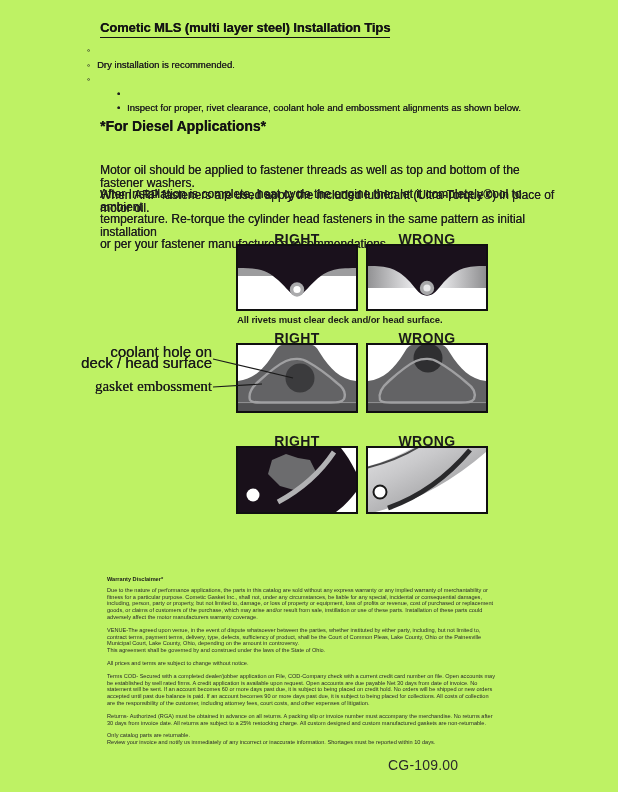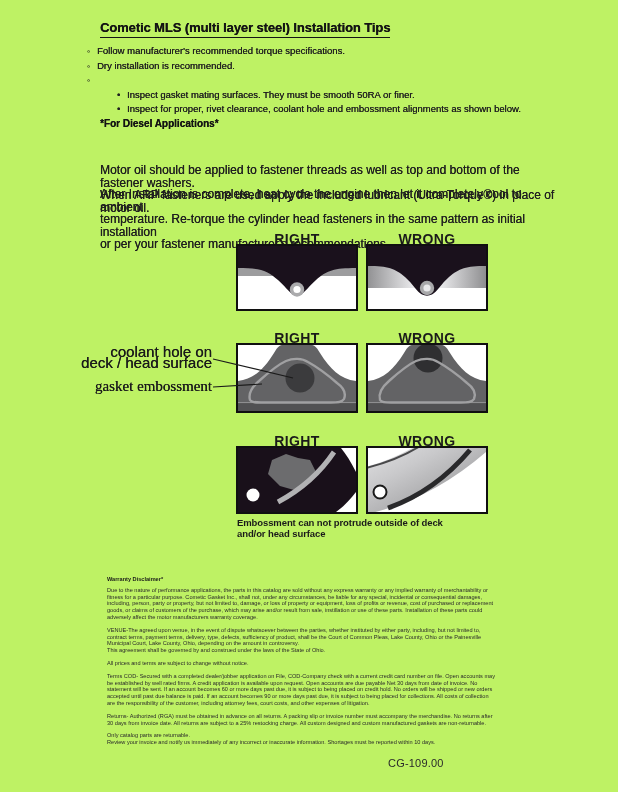--- a/index.html
+++ b/index.html
@@ -12,21 +12,21 @@
     left:100px;top:20px;font-size:13px;font-weight:bold;color:#141414;
     border-bottom:1.5px solid #141414;padding-bottom:2px;letter-spacing:-0.1px;
     text-shadow:0.2px 0 0 #141414;
   }
   .bullets{left:87px;top:44px;font-size:9.5px;line-height:14px;text-shadow:0.15px 0 0 #222;}
   .brow{display:flex;align-items:baseline;}
   .brow .glyph{width:10px;font-size:8px;flex:0 0 auto;}
   .brow.lvl2{padding-left:30px;}
   .brow.lvl2 .glyph{font-size:9px;}
   .h2{
-    left:100px;top:118px;font-size:10px;font-weight:bold;color:#141414;
+    left:100px;top:118px;font-size:14px;font-weight:bold;color:#141414;
     text-shadow:0.2px 0 0 #141414;
   }
   .para{
     left:100px;font-size:12px;line-height:12.6px;width:460px;white-space:pre-line;
     text-shadow:0.15px 0 0 #222;
     margin-top:28px;
   }
   .rw-row{left:236px;width:252px;display:flex;justify-content:space-between;}
   .rw{
     width:122px;text-align:center;font-size:14px;font-weight:bold;color:#1a1a1a;
@@ -43,46 +43,44 @@
   .sidelabel{
     font-size:15px;color:#1a1a1a;text-align:right;line-height:11px;white-space:pre-line;
     text-shadow:0.15px 0 0 #222;
   }
   .legal{
     left:107px;top:576px;width:500px;font-size:5.6px;line-height:6.8px;color:#2a2a2a;
   }
   .legal p{margin:0 0 6px 0;white-space:pre-line;}
   .legal .lheading{font-weight:bold;margin-bottom:4px;color:#1a1a1a;}
   .footer-code{
-    left:388px;top:757px;font-size:11px;color:#2a2a2a;letter-spacing:0.2px;
+    left:388px;top:757px;font-size:14px;color:#2a2a2a;letter-spacing:0.2px;
   }
   .leader{left:205px;top:343px;z-index:5;}
 </style>
 </head>
 <body>
 
 <div class="page">
 
   <div class="abs title">Cometic MLS (multi layer steel) Installation Tips</div>
 
   <div class="abs bullets">
     <div class="brow">
       <span class="glyph">◦</span>
-      <span>Follow manufacturer's recommended torque specifications.</span>
     </div>
     <div class="brow">
       <span class="glyph">◦</span>
       <span>Dry installation is recommended.</span>
     </div>
     <div class="brow">
       <span class="glyph">◦</span>
     </div>
     <div class="brow lvl2">
       <span class="glyph">•</span>
-      <span>Inspect gasket mating surfaces.  They must be smooth 50RA or finer.</span>
     </div>
     <div class="brow lvl2">
       <span class="glyph">•</span>
       <span>Inspect for proper, rivet clearance, coolant hole and embossment alignments as shown below.</span>
     </div>
   </div>
 
   <div class="abs h2">*For Diesel Applications*</div>
   <div class="abs para" style="top:136px;">Motor oil should be applied to fastener threads as well as top and bottom of the fastener washers.
 When ARP fasteners are used apply the included lubricant (Ultra-Torque®) in place of motor oil.</div>
@@ -118,20 +116,21 @@
       </defs>
       <rect x="0" y="0" width="118" height="63" fill="#ffffff"></rect>
       <rect x="0" y="20" width="118" height="22" fill="url(#deckGrad)"></rect>
       <rect x="0" y="42" width="118" height="21" fill="#ffffff"></rect>
       <path d="M0,0 H118 V20 C98,20 91,22.5 81,31 C73,38 69,46 64,48.5 C61,50 57,50 54,48.5 C49,46 45,38 37,31 C27,22.5 20,20 0,20 Z" fill="#1a111c"></path>
       <circle cx="59" cy="42" r="7.2" fill="#a8a8aa"></circle>
       <circle cx="59" cy="42" r="3.6" fill="#e9e9eb"></circle>
     </svg>
   </div>
 
+  <div class="abs caption" style="left:237px;top:314px;">All rivets must clear deck and/or head surface.</div>
 
   <div class="abs rw-row" style="top:330px;">
     <div class="rw">RIGHT</div>
     <div class="rw">WRONG</div>
   </div>
 
   <div class="abs sidelabel" style="right:406px;top:346px;">coolant hole on
 deck / head surface</div>
   <div class="abs sidelabel" style="right:406px;top:381px;font-family:Liberation Serif, serif;">gasket embossment</div>
 
@@ -189,22 +188,20 @@
         </linearGradient>
       </defs>
       <rect x="0" y="0" width="118" height="64" fill="#ffffff"></rect>
       <path d="M-8,44 C30,36 70,16 106,-16" fill="none" stroke="url(#bandGrad)" stroke-width="46"></path>
       <path d="M102,2 C80,28 54,48 20,60" fill="none" stroke="#29292b" stroke-width="5"></path>
       <path d="M-2,20 C22,14 44,4 58,-6" fill="none" stroke="#48484a" stroke-width="2"></path>
       <circle cx="12" cy="44" r="6.5" fill="#ffffff" stroke="#1a1a1a" stroke-width="2"></circle>
     </svg>
   </div>
 
-  <div class="abs caption" style="left:237px;top:517px;">Embossment can not protrude outside of deck
-and/or head surface</div>
 
   <div class="abs legal">
     <p class="lheading">Warranty Disclaimer*</p>
     <p>Due to the nature of performance applications, the parts in this catalog are sold without any express warranty or any implied warranty of merchantability or
 fitness for a particular purpose.  Cometic Gasket Inc., shall not, under any circumstances, be liable for any special, incidental or consequential damages,
 including, person, party or property, but not limited to, damage, or loss of property or equipment, loss of profits or revenue, cost of purchased or replacement
 goods, or claims of customers of the purchase, which may arise and/or result from sale, instillation or use of these parts.  Installation of these parts could
 adversely affect the motor manufacturers warranty coverage.</p>
     <p>VENUE-The agreed upon venue, in the event of dispute whatsoever between the parties, whether instituted by either party, including, but not limited to,
 contract terms, payment terms, delivery, type, defects, sufficiency of product, shall be the Court of Common Pleas, Lake County, Ohio or the Painesville

